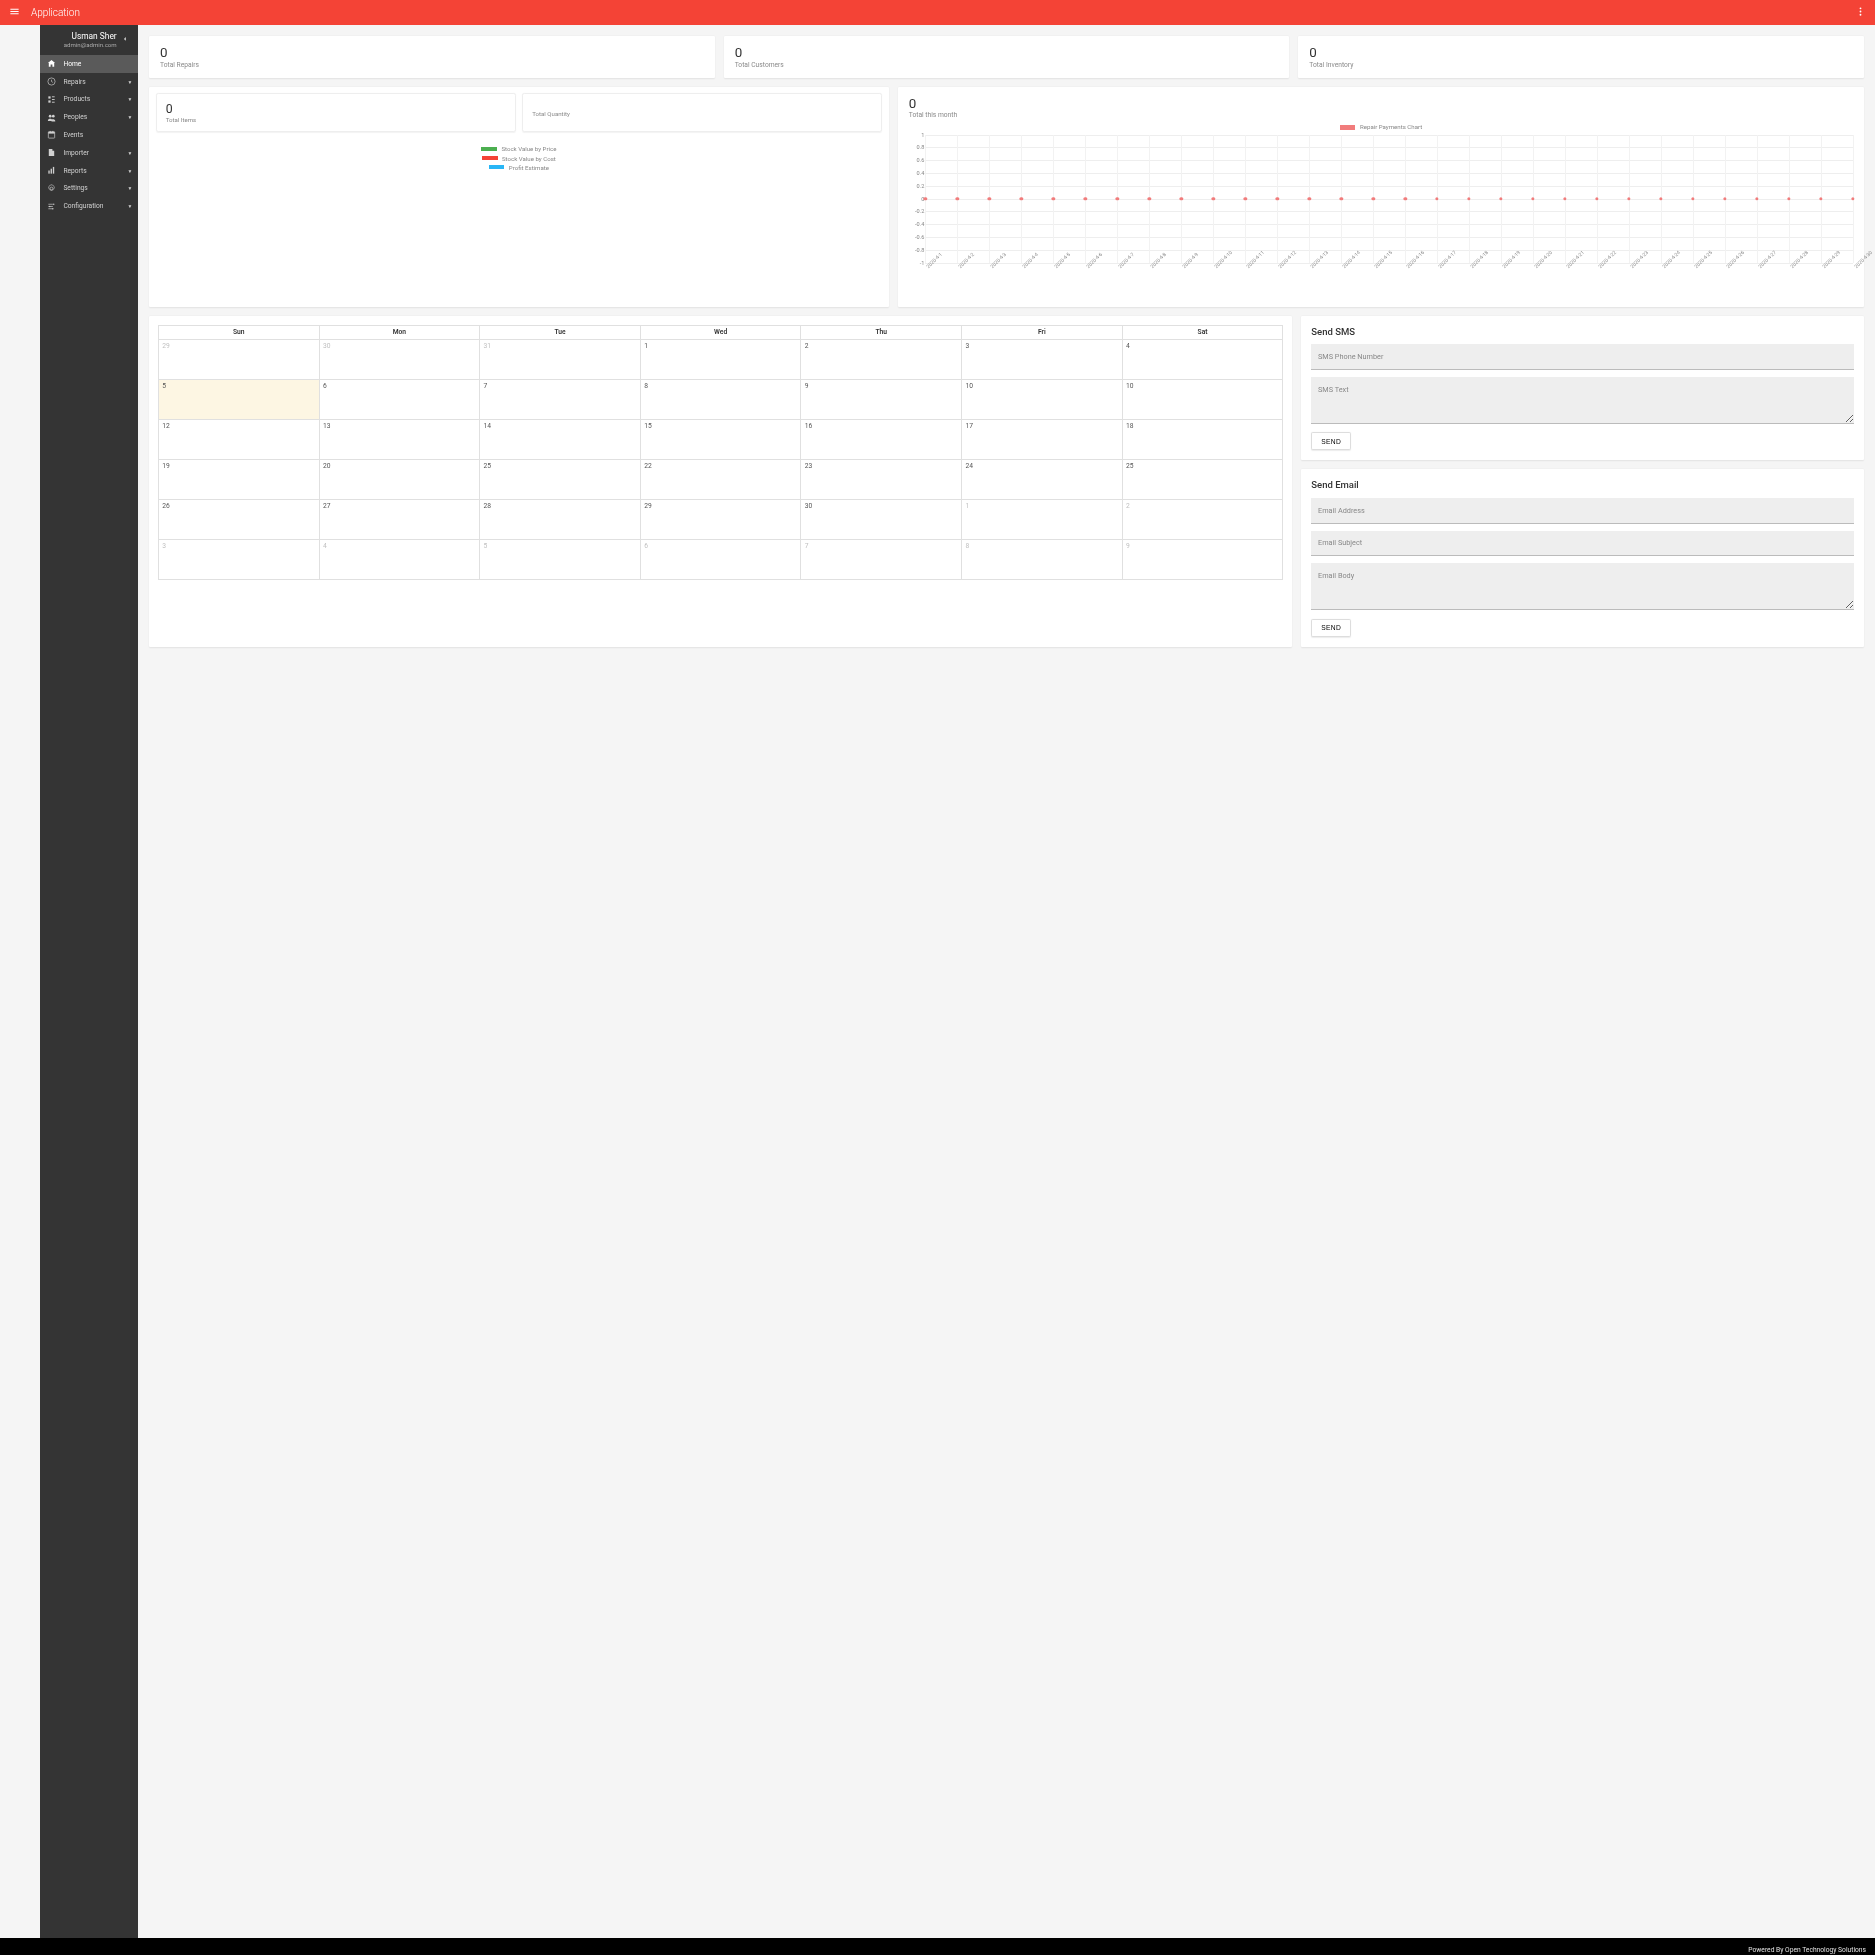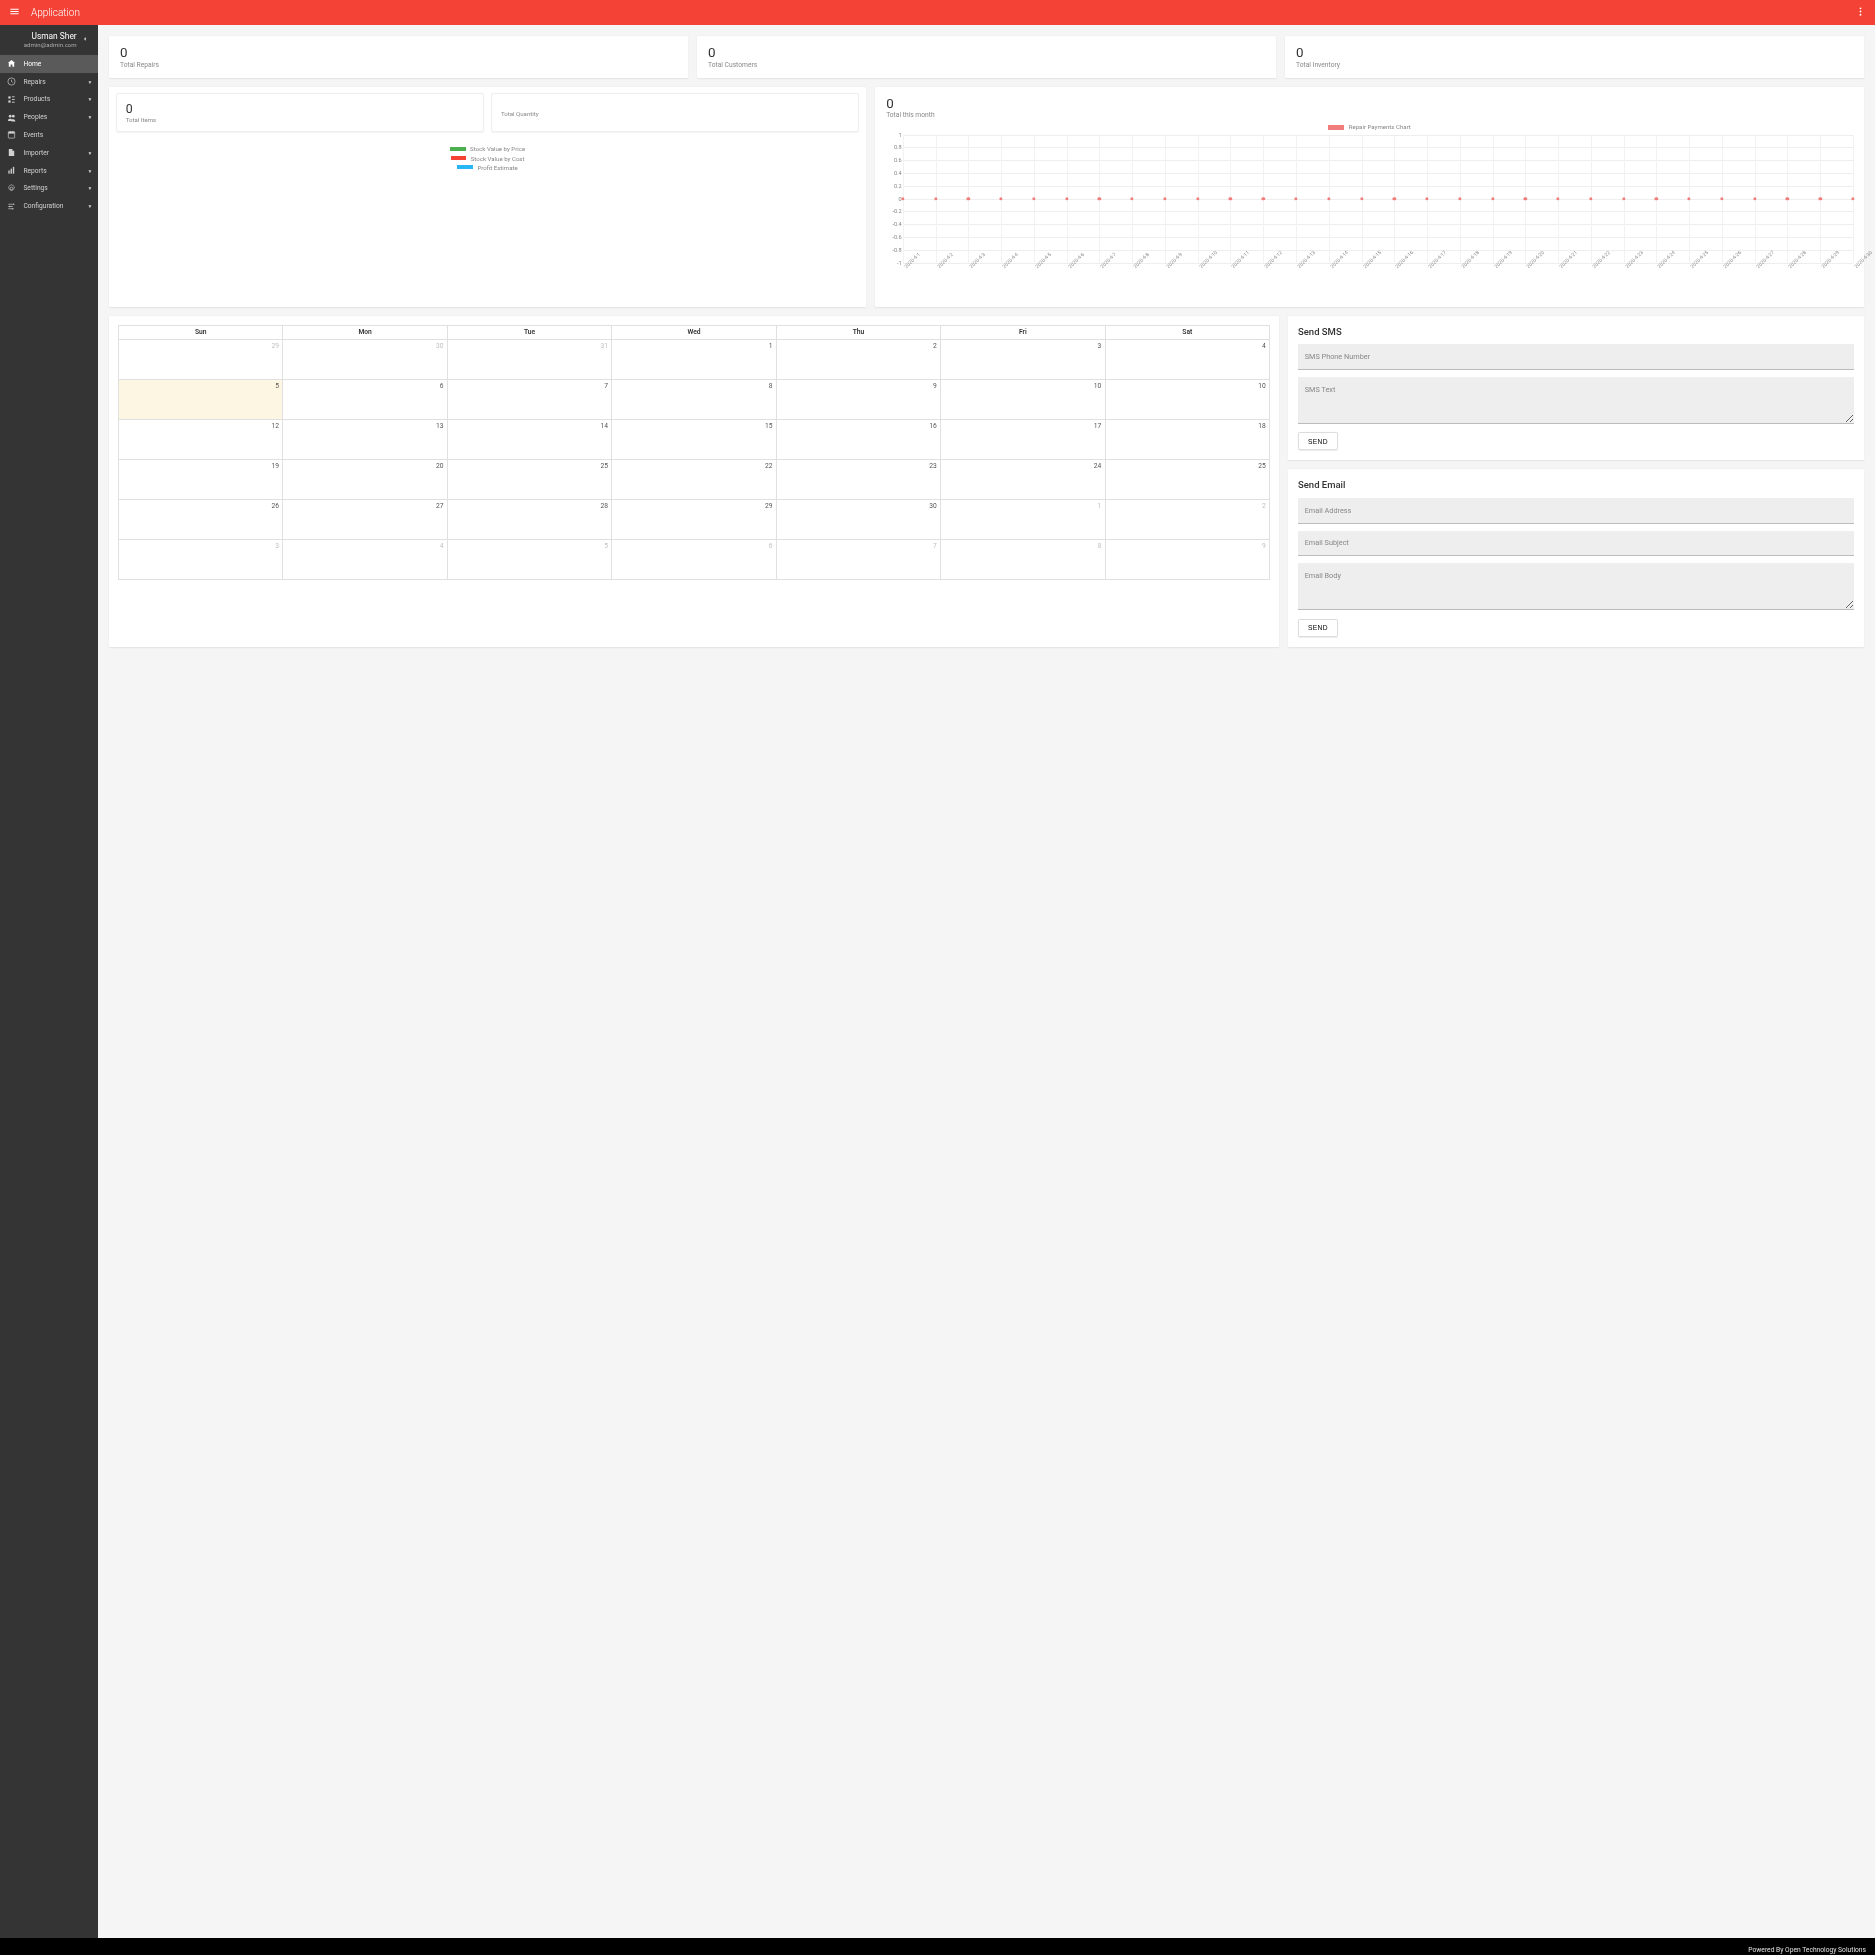--- a/index.html
+++ b/index.html
@@ -2,21 +2,21 @@
 <html style="font-size:9px"><head>
   <meta charset="utf-8">
   <style>
     * { box-sizing: border-box; margin: 0; padding: 0; }
     body { font-family: -apple-system, BlinkMacSystemFont, "Segoe UI", Roboto, Helvetica, Arial, sans-serif; background: #f5f5f5; color: #333; }
     .header { background: #f44336; height: 24.6px; display: flex; align-items: center; padding: 0 9px; color: #fff; }
     .header .menu-btn { cursor: pointer; margin-right: 11px; }
     .header .title { font-size: 10px; font-weight: 300; }
     .header .spacer { flex: 1; }
     .header .more-btn { cursor: pointer; }
-    .container { display: flex; min-height: calc(100vh - 24.6px - 16.7px); }
+    .container { display: flex; min-height: calc(100vh - 24.6px - 16.7px); padding-left: 40px; }
     .sidebar { width: 98px; background: #343434; color: #d0d0d0; flex-shrink: 0; }
     .user-block { padding: 6.7px 9px; display: flex; align-items: center; justify-content: space-between; }
     .user-name { color: #fff; font-size: 8.4px; font-weight: 400; text-align: right; }
     .user-email { font-size: 6.1px; color: #aaa; text-align: right; }
     .user-collapse { cursor: pointer; margin-left: 4.5px; }
     .nav-item { display: flex; align-items: center; padding: 3.9px 6.7px; cursor: pointer; font-size: 6.7px; color: #d0d0d0; }
     .nav-item.active { background: #5a5a5a; color: #fff; }
     .nav-item .icon { width: 10px; height: 10px; margin-right: 6.7px; display:flex; align-items:center; justify-content:center; }
     .nav-item .label { flex: 1; }
     .nav-item .chevron { font-size: 5.6px; }
@@ -48,21 +48,21 @@
     .cal-btn { background:#2c3e50; color:#fff; padding:3.3px 5.6px; font-size:6.7px; border:none; cursor:pointer; border-radius:1.7px; }
     .cal-btn.light { background:#bdbdbd; }
     .cal-title { font-size:11px; font-weight:600; }
     .cal-views { display:flex; }
     .cal-view { background:#3a506b; color:#fff; padding:3.3px 5.6px; font-size:6.7px; border:none; cursor:pointer; }
     .cal-view:first-child { border-radius:1.7px 0 0 1.7px; }
     .cal-view:last-child { border-radius:0 1.7px 1.7px 0; }
     .cal-view.active { background:#2c3e50; }
     .cal-grid { display:grid; grid-template-columns: repeat(7, 1fr); border-left:0.6px solid #e0e0e0; border-top:0.6px solid #e0e0e0; }
     .cal-dayhead { text-align:center; font-size:6.7px; font-weight:600; padding:2.8px 0; border-right:0.6px solid #e0e0e0; border-bottom:0.6px solid #e0e0e0; background:#fff; }
-    .cal-cell { height:40px; border-right:0.6px solid #e0e0e0; border-bottom:0.6px solid #e0e0e0; padding:2.2px 3.3px; text-align:right; font-size:6.7px; color:#555; position:relative; }
+    .cal-cell { height:40px; border-right:0.6px solid #e0e0e0; border-bottom:0.6px solid #e0e0e0; padding:2.2px 3.3px; font-size:6.7px; color:#555; position:relative; }
     .cal-cell.other { color:#c0c0c0; }
     .cal-cell.today { background:#fdf6e3; }
     .side-panel { flex:1; display:flex; flex-direction:column; gap:9px; }
     .panel { background:#fff; padding:10px; border-radius:1.1px; box-shadow: 0 0.6px 1.7px rgba(0,0,0,0.08); }
     .panel h3 { font-size:9.5px; font-weight:500; margin-bottom:7.8px; color: #333;}
     .field { width:100%; background:#eeeeee; border:none; border-bottom: 0.6px solid #bbb; padding:7.8px 6.7px; font-size:7.3px; margin-bottom:6.7px; color:#666; font-family: inherit; }
     .field::placeholder { color: #888; }
     textarea.field { height:47px; resize: vertical; }
     .send-btn { background:#fff; border:0.6px solid #ddd; padding:4.5px 9px; font-size:6.7px; letter-spacing:0.3px; cursor:pointer; border-radius:1.7px; box-shadow: 0 0.6px 1.1px rgba(0,0,0,0.08); }
     .footer { background:#000; color:#e0e0e0; text-align:right; padding:8px 9px; font-size:6.7px; }

